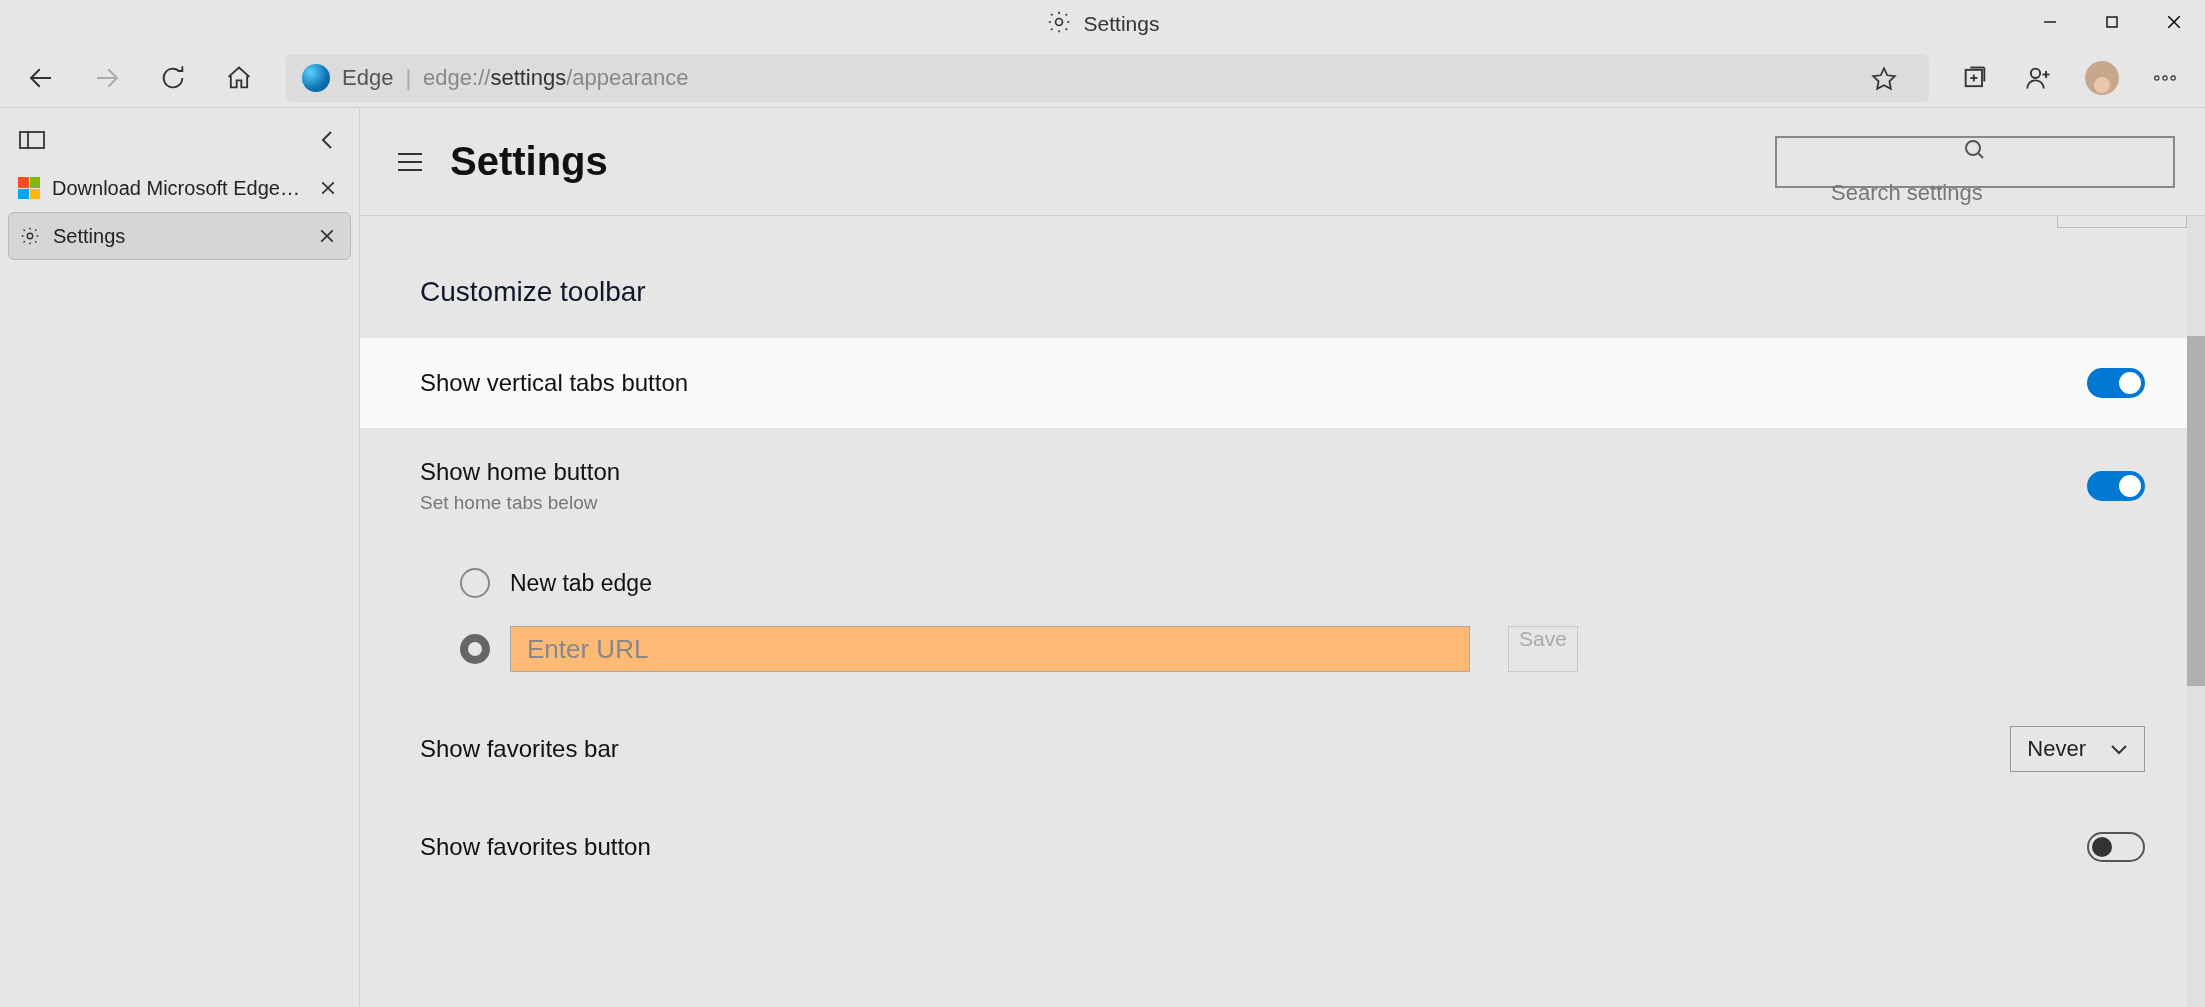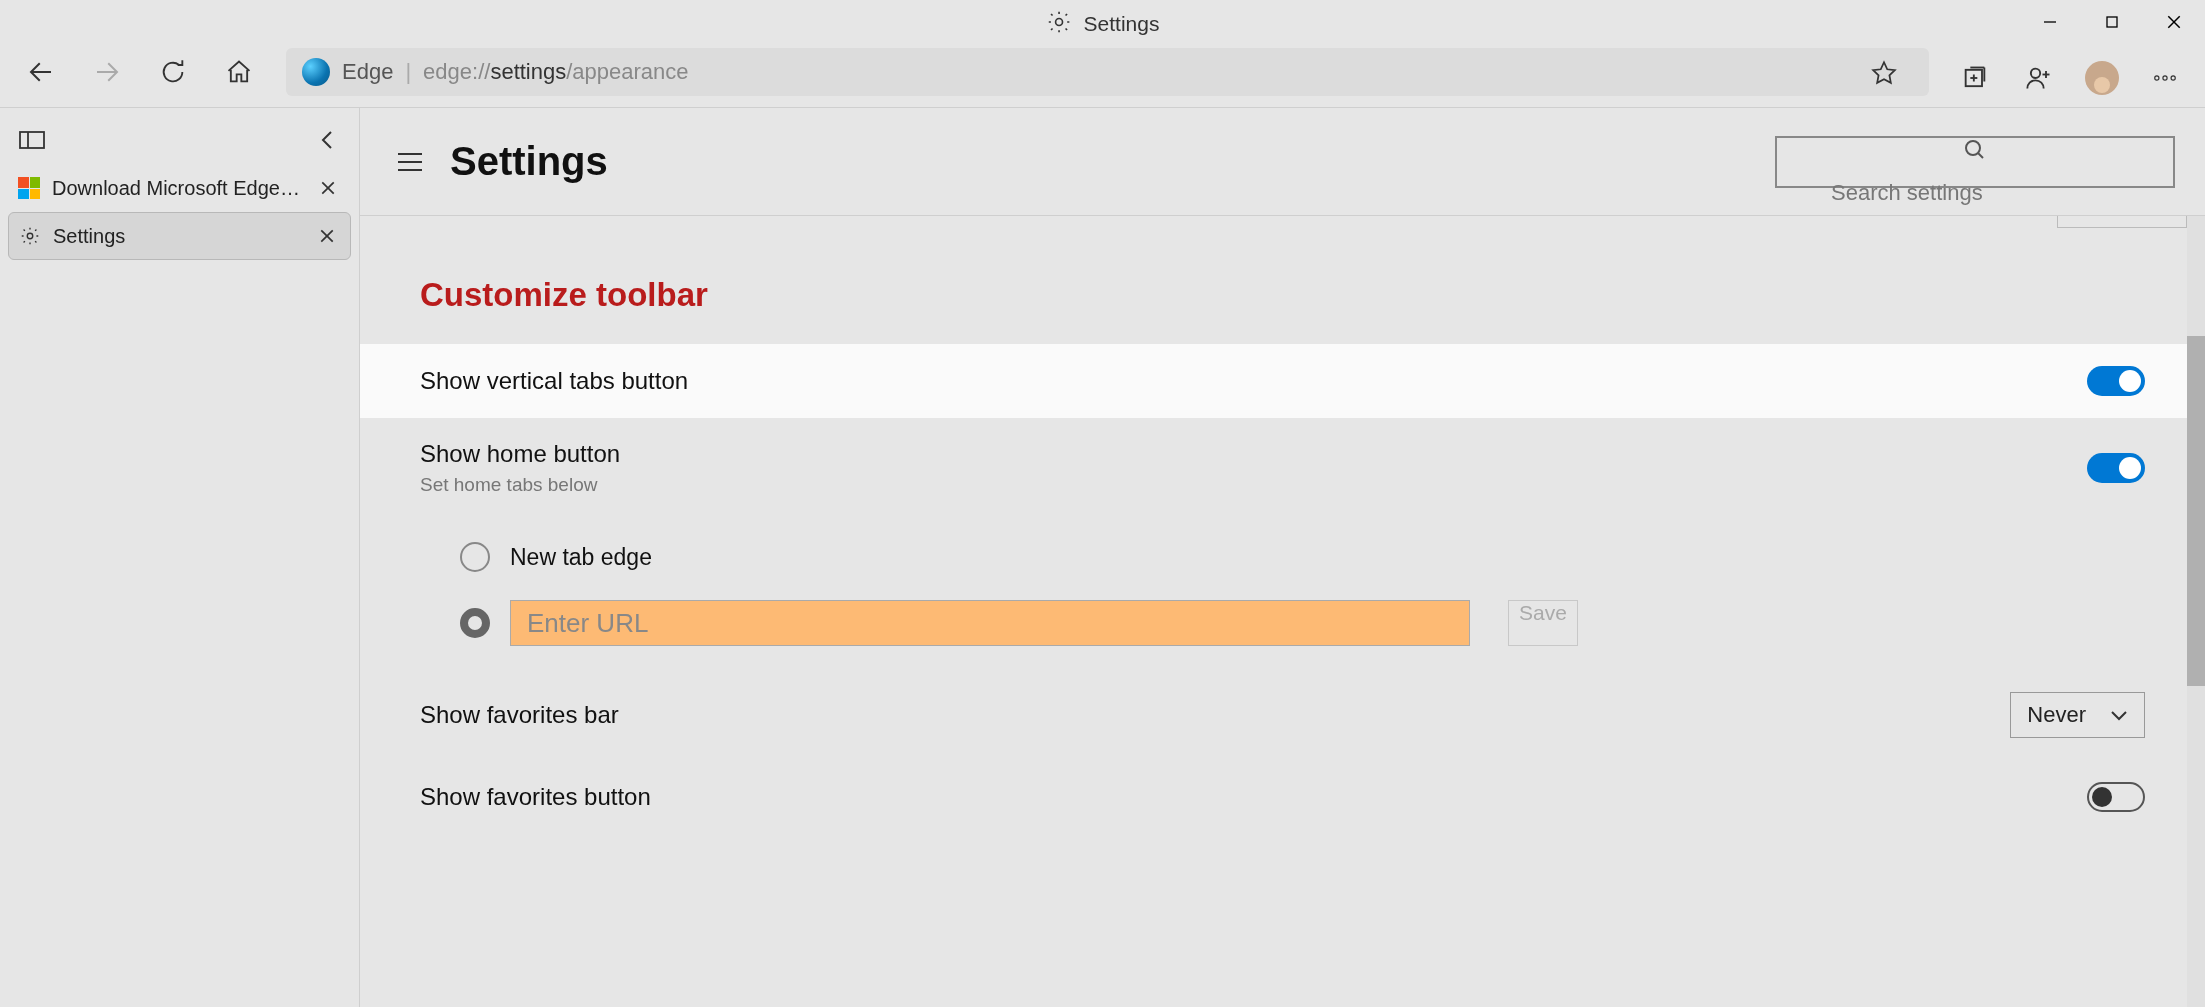--- a/index.html
+++ b/index.html
@@ -6,21 +6,21 @@
   body { background: #e6e6e6; width: 2205px; height: 1007px; overflow: hidden; }
 
   
   .titlebar { height: 48px; display: flex; align-items: center; position: relative; background: #e6e6e6; }
   .titlebar-center { position: absolute; left: 50%; transform: translateX(-50%); display: flex; align-items: center; gap: 12px; font-size: 21px; color: #333; }
   .window-controls { position: absolute; right: 0; top: 0; display: flex; }
   .window-btn { width: 62px; height: 44px; display: flex; align-items: center; justify-content: center; }
   .window-btn svg { stroke: #000; }
 
   
-  .toolbar { height: 60px; display: flex; padding: 0 12px; gap: 8px; background: #e6e6e6; border-bottom: 1px solid #cfcfcf; }
+  .toolbar { height: 60px; display: flex; align-items: center; padding: 0 12px; gap: 8px; background: #e6e6e6; border-bottom: 1px solid #cfcfcf; }
   .nav-btn { width: 58px; height: 48px; display: flex; align-items: center; justify-content: center; border-radius: 4px; }
   .nav-btn svg { stroke: #333; }
   .nav-btn.disabled svg { stroke: #aaa; }
   .addressbar { flex: 1; height: 48px; background: #dcdcdc; border-radius: 6px; display: flex; align-items: center; padding: 0 16px; gap: 12px; margin-left: 10px; margin-right: 10px; }
   .edge-logo { width: 28px; height: 28px; border-radius: 50%; background: radial-gradient(circle at 30% 30%, #5bd0ff, #0a73b0 60%, #0a5a8a); }
   .addressbar .site-name { font-size: 22px; color: #555; }
   .addressbar .divider { color: #aaa; font-size: 22px; }
   .addressbar .url { font-size: 22px; color: #888; }
   .addressbar .url .strong { color: #333; }
   .star-btn { margin-left: auto; }
@@ -51,23 +51,23 @@
   .content-header { height: 108px; display: flex; align-items: center; padding: 0 30px; border-bottom: 1px solid #cfcfcf; gap: 20px; }
   .hamburger { width: 40px; height: 40px; display: flex; align-items: center; justify-content: center; }
   .content-header h1 { font-size: 40px; font-weight: 600; color: #111; }
   .search-settings { margin-left: auto; width: 400px; height: 52px; border: 2px solid #888; background: #e6e6e6; display: flex; align-items: center; padding: 0 14px; gap: 14px; flex-direction: column; }
   .search-settings input { border: none; outline: none; background: transparent; font-size: 22px; flex: 1; color: #333; }
   .search-settings input::placeholder { color: #777; }
 
   .content-body { flex: 1; overflow: hidden; padding: 0 0 0 0; position: relative; }
   .ghost-box { position: absolute; right: 18px; top: -8px; width: 130px; height: 20px; border: 1px solid #bbb; background: #e6e6e6; }
 
-  .section-title { font-size: 33px; font-weight: 700; color: #b91c1c; padding: 60px 60px 30px 60px; }
-
-  .row { display: flex; align-items: center; padding: 22px 60px; font-size: 24px; color: #111; position: relative; justify-content: flex-end; }
+  .section-title { font-size: 28px; font-weight: 400; color: #0f172a; padding: 60px 60px 30px 60px; }
+
+  .row { display: flex; align-items: center; padding: 30px 60px; font-size: 24px; color: #111; position: relative; justify-content: flex-end; }
   .row.highlight { background: #fafafa; }
   .row .sub { display: block; font-size: 19px; color: #777; margin-top: 6px; }
   .row-control { margin-left: auto; display: flex; align-items: center; gap: 16px; }
 
   .toggle { width: 58px; height: 30px; border-radius: 15px; position: relative; }
   .toggle.on { background: #0078d4; }
   .toggle.on .knob { position: absolute; right: 4px; top: 4px; width: 22px; height: 22px; background: #fff; border-radius: 50%; }
   .toggle.off { background: #e6e6e6; border: 2px solid #555; }
   .toggle.off .knob { position: absolute; left: 3px; top: 3px; width: 20px; height: 20px; background: #333; border-radius: 50%; }
 

